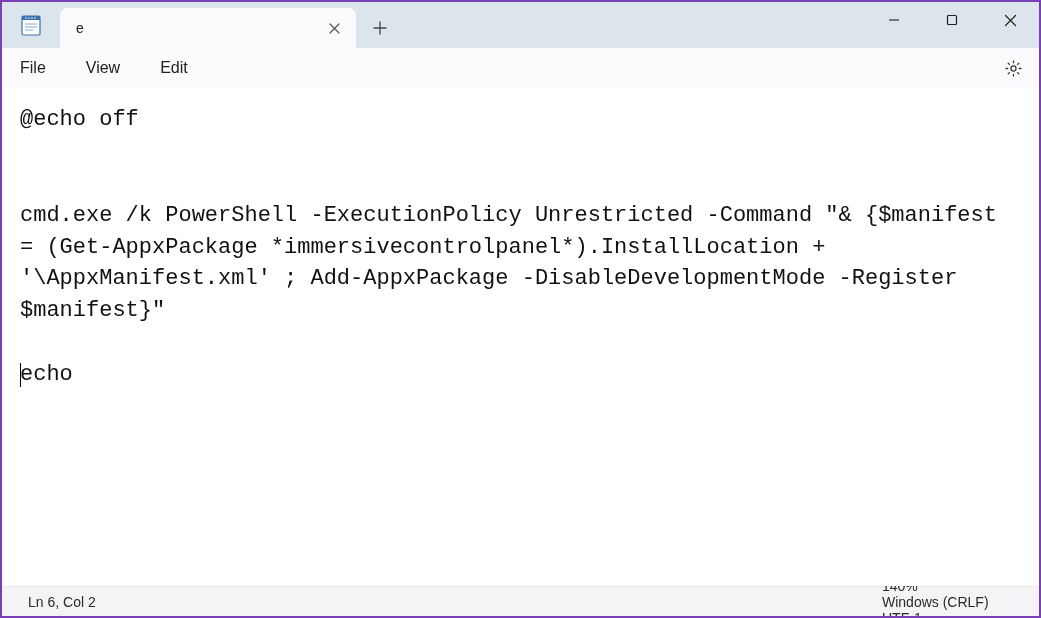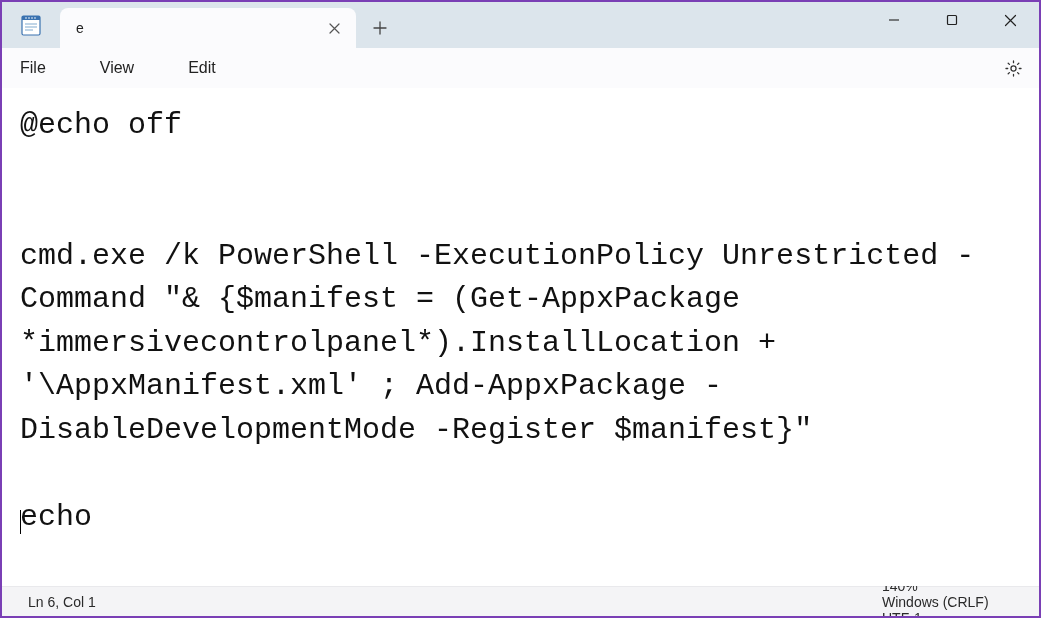--- a/index.html
+++ b/index.html
@@ -98,21 +98,21 @@
       justify-content: center;
       cursor: pointer;
       color: #222;
     }
     .menubar {
       height: 40px;
       background: #fbfbfd;
       display: flex;
       align-items: center;
       padding: 0 16px;
-      gap: 50px;
+      gap: 36px;
       font-size: 16px;
       color: #222;
       position: relative;
     }
     .menu-item {
       cursor: pointer;
       padding: 4px 2px;
     }
     .settings-icon {
       margin-left: auto;
@@ -121,21 +121,21 @@
       height: 20px;
       display: flex;
       align-items: center;
       justify-content: center;
     }
     .editor {
       flex: 1;
       background: #fff;
       padding: 16px 18px 0 18px;
       font-family: Consolas, 'Courier New', monospace;
-      font-size: 30px;
+      font-size: 22px;
       line-height: 1.45;
       color: #111;
       white-space: pre-wrap;
       word-wrap: break-word;
       overflow-y: auto;
       position: relative;
     }
     .cursor {
       display: inline-block;
       width: 1px;
@@ -240,21 +240,21 @@
   </div>
 
   <div class="editor"><span>@echo off
 
 
 cmd.exe /k PowerShell -ExecutionPolicy Unrestricted -Command "&amp; {$manifest = (Get-AppxPackage *immersivecontrolpanel*).InstallLocation + '\AppxManifest.xml' ; Add-AppxPackage -DisableDevelopmentMode -Register $manifest}"
 
 </span><span class="cursor"></span><span>echo</span></div>
 
   <div class="statusbar">
-    <span class="status-left">Ln 6, Col 1</span>
+    <span class="status-left">Ln 6, Col 2</span>
     <div class="status-right">
       <span class="status-cell zoom">140%</span>
       <span class="status-cell eol">Windows (CRLF)</span>
       <span class="status-cell enc">UTF-1</span>
     </div>
   </div>
 
 </div>
 
 </body></html>

